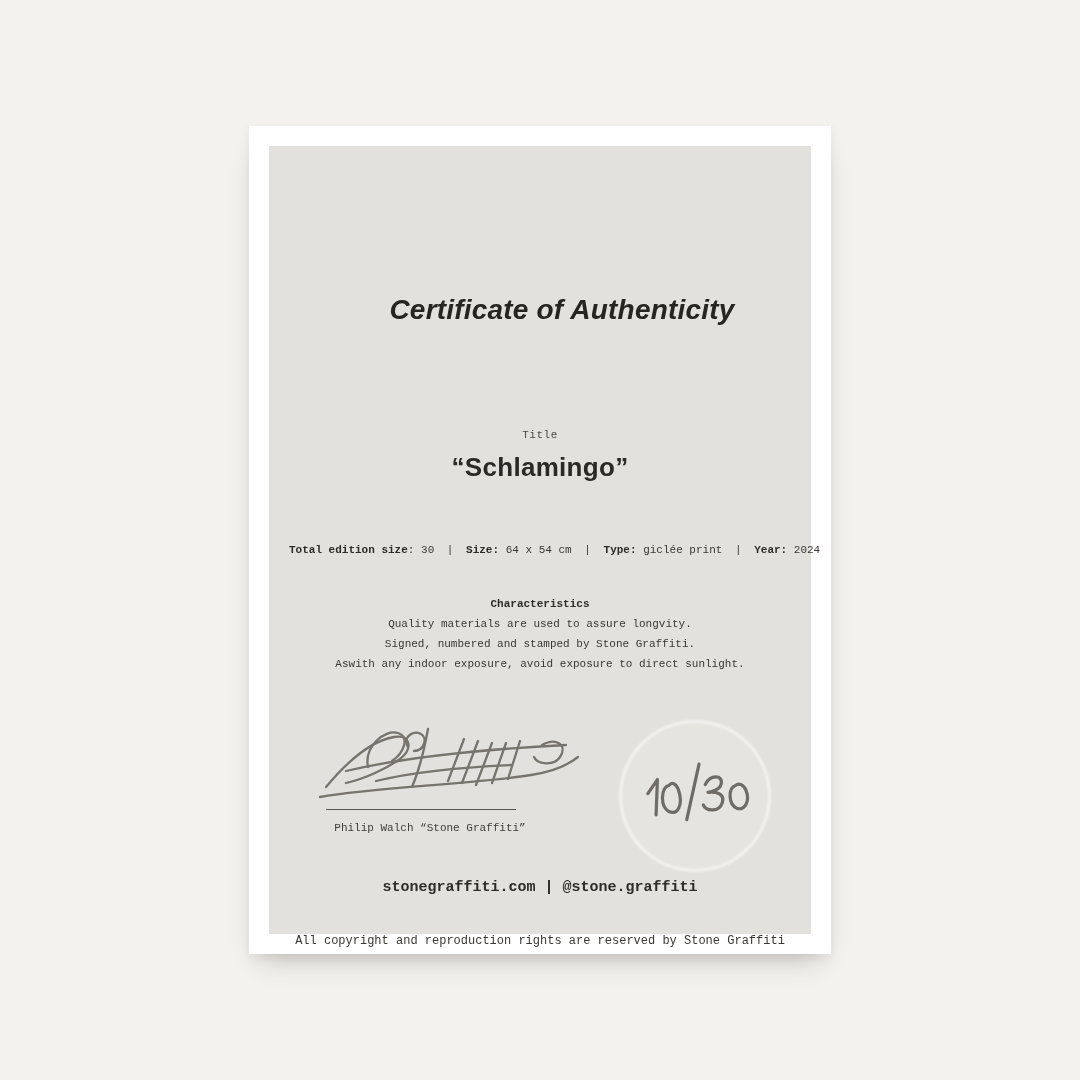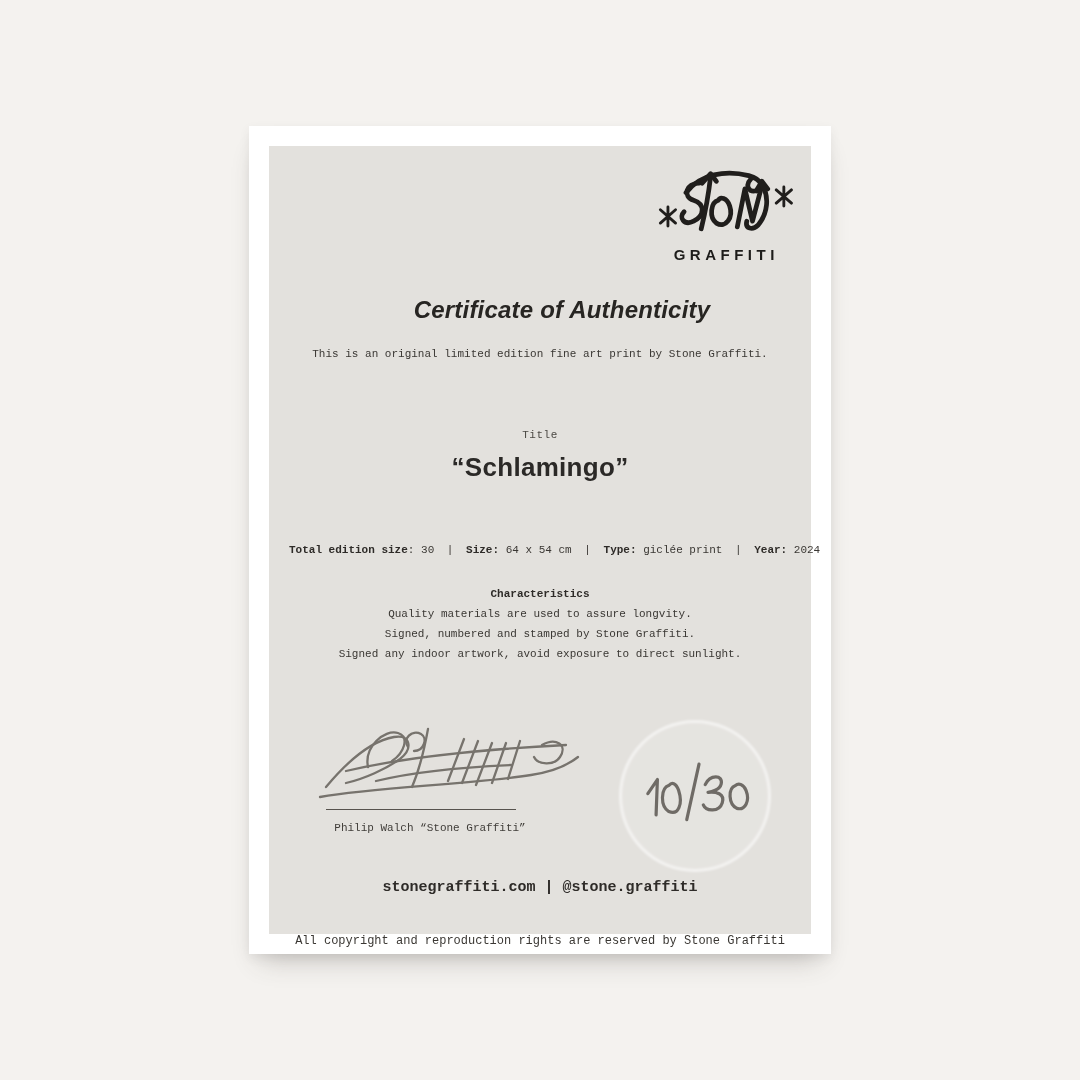--- a/index.html
+++ b/index.html
@@ -43,21 +43,21 @@
     letter-spacing: 4.5px;
     padding-left: 4.5px;
     color: #1d1c1a;
   }
 
   .heading {
     top: 144px;
     font-family: "Liberation Sans", sans-serif;
     font-style: italic;
     font-weight: bold;
-    font-size: 24px;
+    font-size: 28px;
     line-height: 40px;
     color: #272522;
     letter-spacing: 0.2px;
     margin-left: 44px;
   }
   .subheading { top: 201px; font-size: 11px; line-height: 15px; color: #3a3733; }
 
   .title-label { top: 282px; font-size: 11px; line-height: 15px; letter-spacing: 0.5px; color: #4c4944; }
   .artwork-title {
     top: 306px;
@@ -67,21 +67,21 @@
     line-height: 30px;
     color: #2b2927;
     letter-spacing: 0.3px;
   }
 
   .specs { top: 397px; font-size: 11px; line-height: 15px; white-space: nowrap; margin-left: 20px; }
   .specs b { font-weight: bold; color: #2e2b28; }
   .specs .rest { white-space: pre; }
   .specs .divider { margin: 0 6px; }
 
-  .characteristics { top: 438px; font-size: 11px; line-height: 20px; }
+  .characteristics { top: 448px; font-size: 11px; line-height: 20px; }
   .characteristics .char-heading { font-weight: bold; color: #2e2b28; }
 
   
   .signature-block { position: absolute; left: 45px; top: 577px; width: 216px; }
   .sig-svg { position: absolute; left: 2px; top: 0; }
   .sig-line { position: absolute; left: 12px; top: 86px; width: 190px; border-top: 1.5px solid #57534e; }
   .sig-name { position: absolute; left: 8px; top: 99px; width: 216px; text-align: center; font-size: 11px; color: #3f3c38; white-space: nowrap; }
 
   
   .stamp-circle {
@@ -97,63 +97,41 @@
 
   .footer-links { top: 734px; font-size: 15px; line-height: 15px; font-weight: bold; color: #2e2b28; }
   .footer-copy { top: 788px; font-size: 12px; line-height: 15px; }
 </style>
 </head>
 <body>
 
 <div class="card">
   <div class="panel">
 
-    <div class="brand">
-      <svg width="138" height="76" viewBox="0 0 140 80">
-        <g fill="none" stroke="#201e1c" stroke-linecap="round" stroke-linejoin="round">
-          <g stroke-width="3">
-            <path d="M3,44 L19,58 M19,44 L3,58 M11,41 L11,61"></path>
-            <path d="M125,23 L141,37 M141,23 L125,37 M133,20 L133,40"></path>
-          </g>
-          <g stroke-width="5">
-            <path d="M30,26 C45,6 72,2 96,8 C110,12 114,22 104,24 C96,26 92,18 98,12"></path>
-            <path d="M44,16 C30,16 26,30 38,34 C50,38 50,50 38,56 C28,61 22,52 28,46"></path>
-            <path d="M56,8 C54,26 50,48 46,64"></path>
-            <path d="M47,16 L56,6 L62,14"></path>
-            <path d="M64,34 C56,36 54,52 62,58 C72,64 80,52 76,40 C73,31 66,30 64,34"></path>
-            <path d="M84,62 L92,22 L100,56 L110,18"></path>
-            <path d="M104,24 L110,14 L116,22"></path>
-            <path d="M110,18 C118,30 116,48 106,60 C100,66 92,64 94,56"></path>
-          </g>
-        </g>
-      </svg>
-      <div class="wordmark">GRAFFITI</div>
-    </div>
 
     <div class="row heading">Certificate of Authenticity</div>
-    <div class="row subheading">This is an original limited edition fine art print by Stone Graffiti.</div>
 
     <div class="row title-label">Title</div>
     <div class="row artwork-title">“Schlamingo”</div>
 
     <div class="row specs">
       <span class="seg"><b>Total edition size</b><span class="rest">: 30</span></span>
       <span class="divider">|</span>
       <span class="seg"><b>Size:</b><span class="rest"> 64 x 54 cm</span></span>
       <span class="divider">|</span>
       <span class="seg"><b>Type:</b><span class="rest"> giclée print</span></span>
       <span class="divider">|</span>
       <span class="seg"><b>Year:</b><span class="rest"> 2024</span></span>
     </div>
 
     <div class="row characteristics">
       <div class="char-heading">Characteristics</div>
       <div>Quality materials are used to assure longvity.</div>
       <div>Signed, numbered and stamped by Stone Graffiti.</div>
-      <div>Signed any indoor artwork, avoid exposure to direct sunlight.</div>
+      <div>Aswith any indoor exposure, avoid exposure to direct sunlight.</div>
     </div>
 
     <div class="signature-block">
       <svg class="sig-svg" width="285" height="85" viewBox="0 0 285 85">
         <g fill="none" stroke="#6e6a64" stroke-width="2.3" stroke-linecap="round" stroke-linejoin="round" opacity="0.92">
           <path d="M10,64 C30,40 55,18 78,14 C95,11 97,26 84,36 C70,46 48,56 30,60"></path>
           <path d="M52,44 C48,24 68,6 82,10 C94,14 88,30 76,38"></path>
           <path d="M92,24 C86,16 96,6 105,11 C112,15 108,28 98,28"></path>
           <path d="M112,6 C108,28 102,50 96,64"></path>
           <path d="M30,48 C90,34 170,26 250,22"></path>

